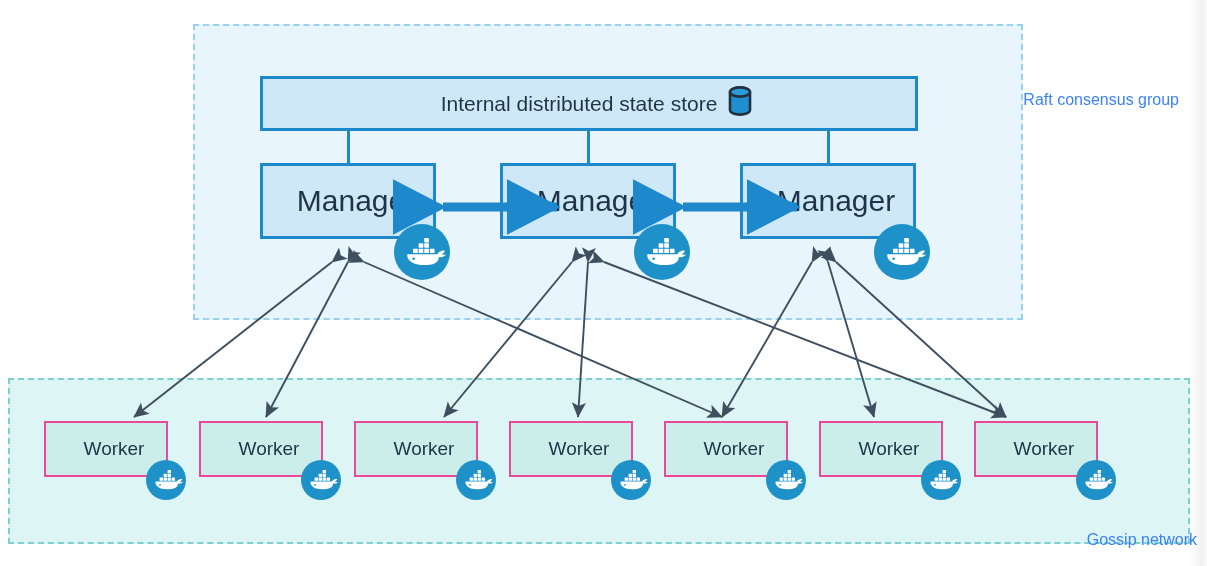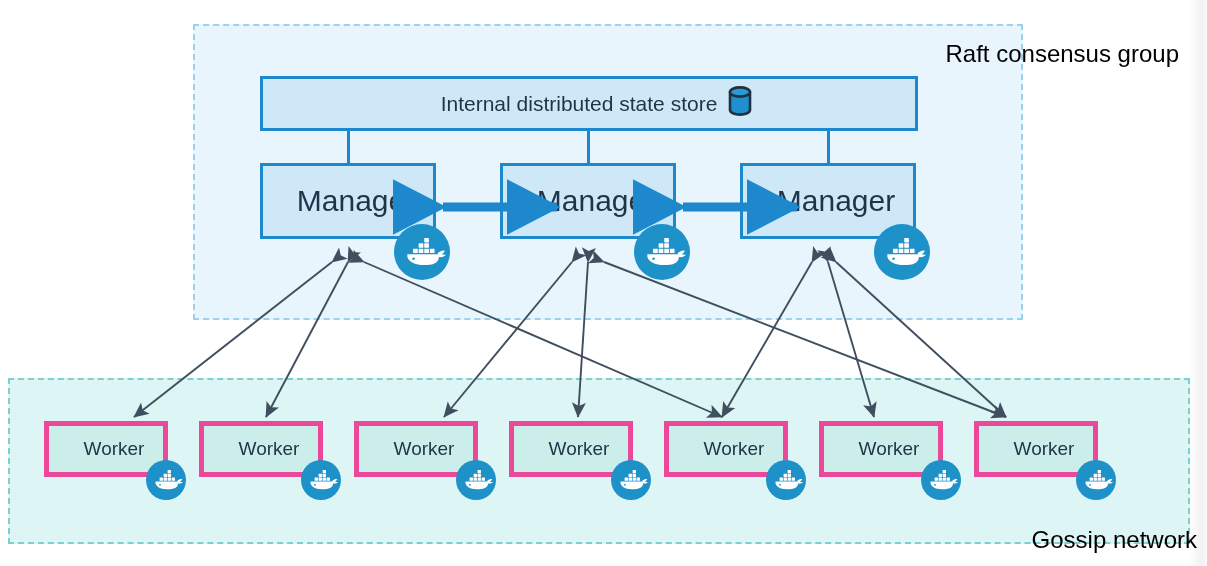--- a/index.html
+++ b/index.html
@@ -47,24 +47,25 @@
   #gossip-panel {
     left: 8px;
     top: 378px;
     width: 1182px;
     height: 166px;
     background: #ddf5f5;
     border-color: #7fcfcf;
   }
   .group-label {
     position: absolute;
-    color: #000000;
-    font-size: 24px;
+    color: #3b82f6;
+    font-size: 16px;
     line-height: 24px;
     white-space: nowrap;
+    margin-top: 46px;
   }
   #raft-label {
     right: 28px;
     top: 42px;
     text-align: right;
   }
   #gossip-label {
     right: 10px;
     bottom: 14px;
     text-align: right;
@@ -100,21 +101,21 @@
   }
   #manager-1 { left: 260px; }
   #manager-2 { left: 500px; }
   #manager-3 { left: 740px; }
 
   .worker-box {
     top: 421px;
     width: 124px;
     height: 56px;
     background: #cbeeea;
-    border: 5px solid #ec4899;
+    border: 2px solid #ec4899;
     font-size: 19px;
   }
 
   
   .vconn {
     position: absolute;
     width: 3px;
     background: #1d88cc;
     top: 128px;
     height: 38px;

